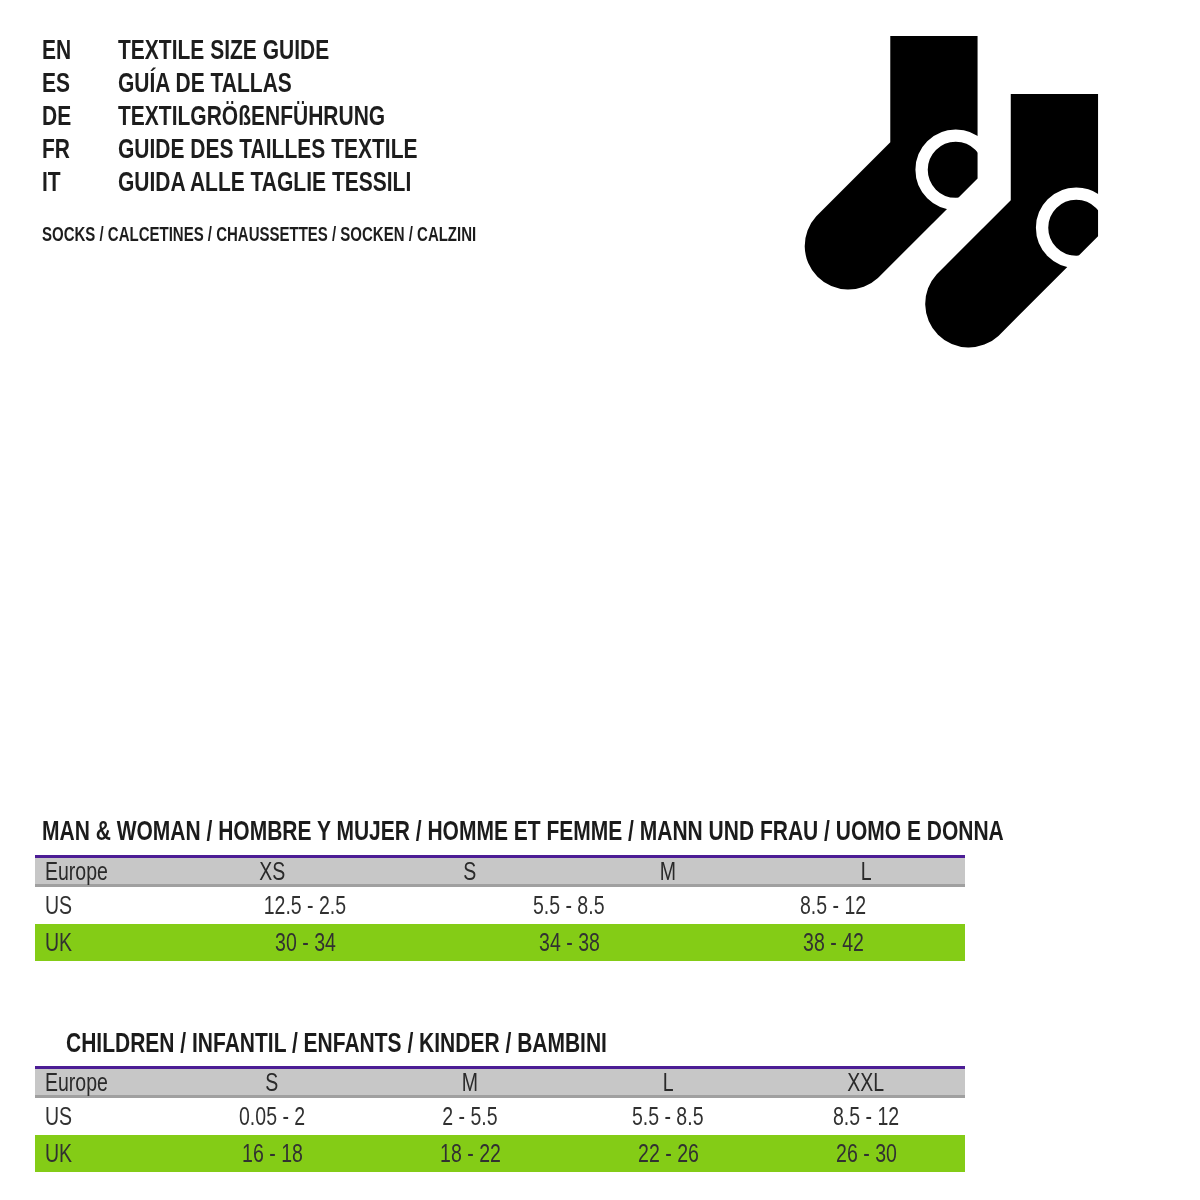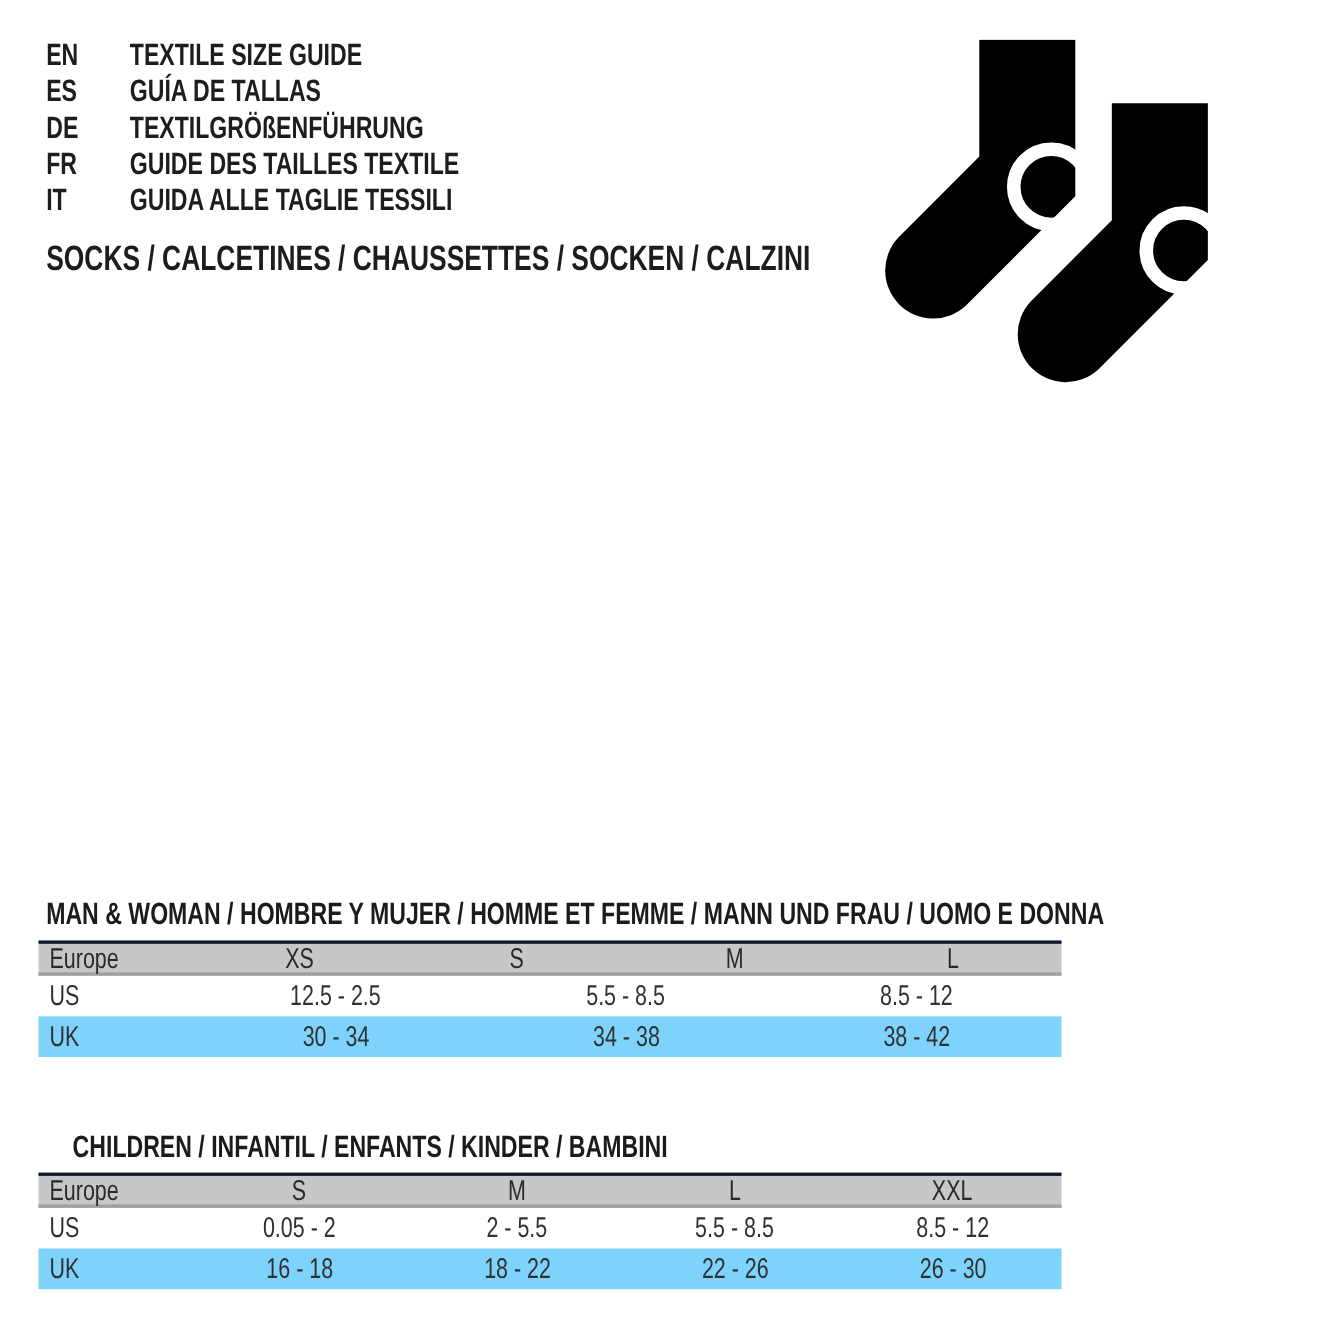--- a/index.html
+++ b/index.html
@@ -51,21 +51,21 @@
   .lang-row .code { left: 0; }
   .lang-row .label { left: 76px; }
 
   
   .category-line {
     position: absolute;
     left: 42px;
     top: 218px;
     height: 33px;
     line-height: 33px;
-    font-size: 32px;
+    font-size: 20px;
     font-weight: 700;
   }
 
   
   .socks-icon {
     position: absolute;
     left: 803px;
     top: 36px;
     width: 296px;
     height: 318px;
@@ -96,27 +96,27 @@
     display: flex;
     align-items: center;
     height: 37px;
     font-size: 26px;
     font-weight: 400;
     color: #313131;
   }
   .t-row.t-header {
     height: 32px;
     background: #c7c7c7;
-    border-top: 3px solid #0f172a;
+    border-top: 3px solid #4c1d95;
     border-bottom: 3px solid #a0a0a0;
     box-sizing: border-box;
     color: #2a2a2a;
   }
   .t-row.alt {
-    background: #7dd3fc;
+    background: #84cc16;
   }
   .c0 {
     width: 138px;
     padding-left: 10px;
     box-sizing: border-box;
     text-align: left;
   }
   .c {
     flex: 1;
     text-align: center;

